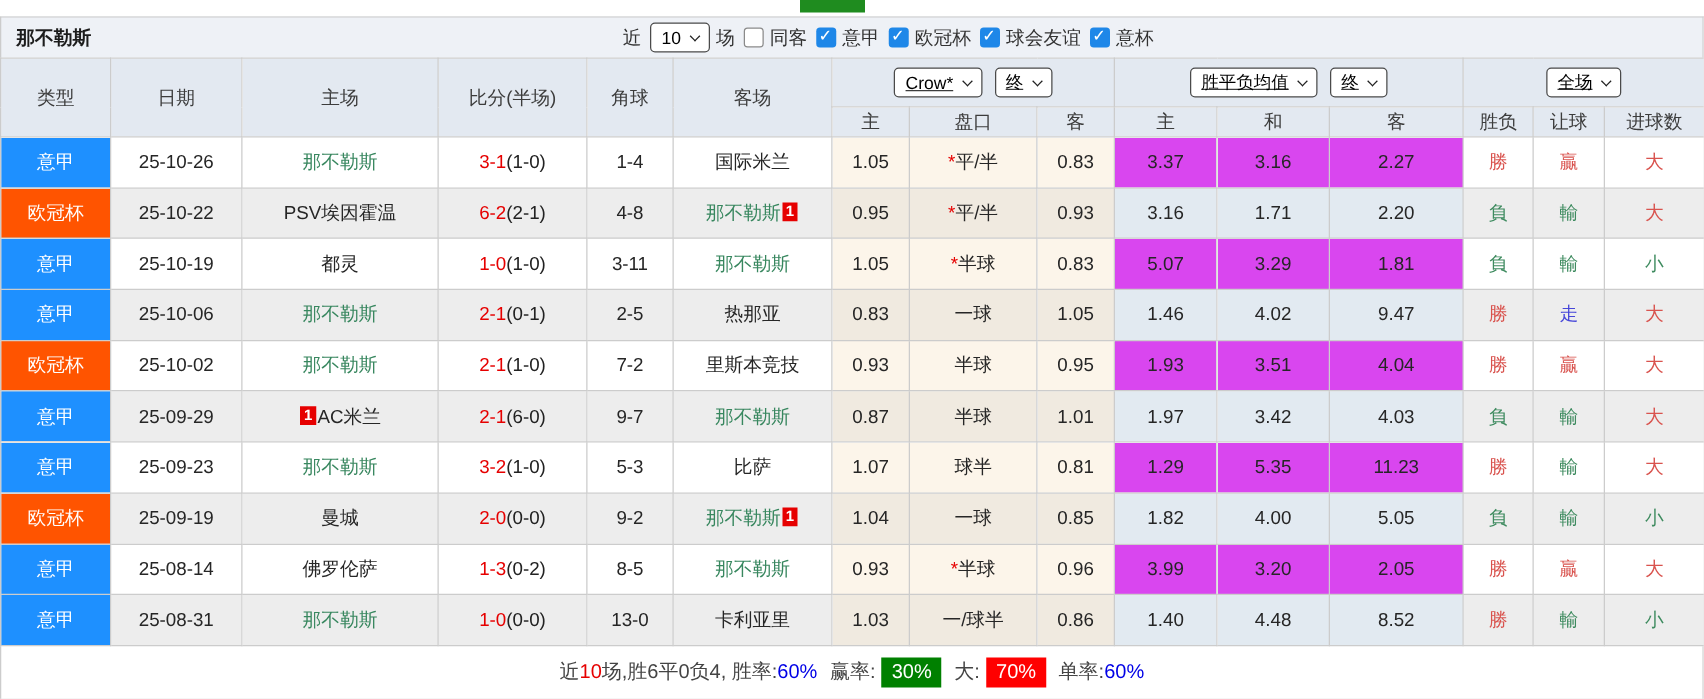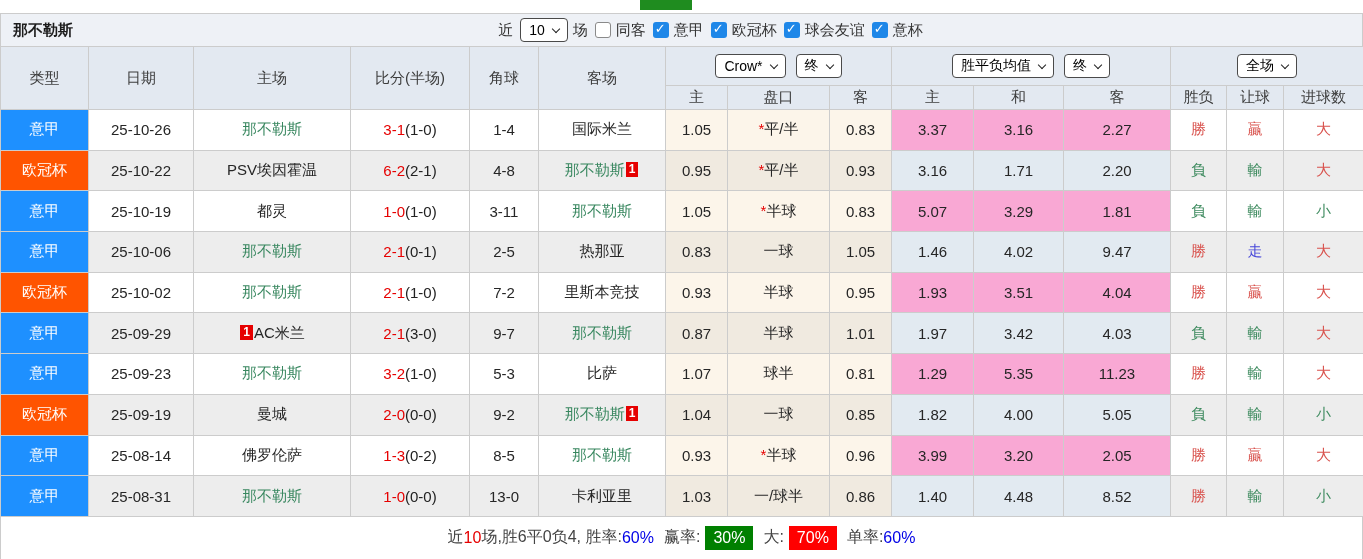--- a/index.html
+++ b/index.html
@@ -33,24 +33,24 @@
     height:24px; padding:0 8px; font-size:14px; color:#000; cursor:pointer; white-space:nowrap;
   }
   .chev { width:6px; height:6px; border-right:1.6px solid #222; border-bottom:1.6px solid #222; transform:rotate(45deg); margin-top:-3px; }
 
   
   table { border-collapse:collapse; table-layout:fixed; width:1363px; }
   th,td { border:1px solid #ccc; text-align:center; padding:0; overflow:hidden; white-space:nowrap; }
   thead th { background:#e3e9f1; color:#3c3c3c; font-weight:normal; font-size:15px; }
   tr.hdr1 th { height:39px; }
   tr.hdr2 th { height:24px; }
-  .selcell { display:flex; align-items:center; justify-content:center; gap:10px; }
+  .selcell { display:flex; align-items:center; justify-content:center; gap:10px;text-decoration:underline; }
   tbody td { height:40.7px; background:#fff; font-size:15px; color:#262626; }
   tbody td.bg-odds { background:#fcf5ea;margin-top:27px; }
-  tbody td.bg-avg  { background:#f9a8d4; }
+  tbody td.bg-avg  { background:#d946ef; }
   tbody tr:nth-child(even) td { background:#ededed; }
   tbody tr:nth-child(even) td.bg-odds { background:#f0eae0; }
   tbody tr:nth-child(even) td.bg-avg  { background:#e2eaf1; }
   tbody tr td.type-blue   { background:#1e90ff; color:#fff; }
   tbody tr td.type-orange { background:#ff5400; color:#fff; }
 
   .team-green { color:#38875f; }
   .score { color:#e60000; }
   .half  { color:#222; }
   .star  { color:#e60000; }
@@ -263,21 +263,21 @@
     <td class="bg-avg">4.04</td>
     <td class="c-red">勝</td>
     <td class="c-red">贏</td>
     <td class="c-red">大</td>
   </tr>
 
   <tr>
     <td class="type-blue">意甲</td>
     <td>25-09-29</td>
     <td><span class="card">1</span><span class="tname">AC米兰</span></td>
-    <td><span class="score">2-1</span><span class="half">(3-0)</span></td>
+    <td><span class="score">2-1</span><span class="half">(6-0)</span></td>
     <td>9-7</td>
     <td><span class="tname team-green">那不勒斯</span></td>
     <td class="bg-odds">0.87</td>
     <td class="bg-odds"><span>半球</span></td>
     <td class="bg-odds">1.01</td>
     <td class="bg-avg">1.97</td>
     <td class="bg-avg">3.42</td>
     <td class="bg-avg">4.03</td>
     <td class="c-green">負</td>
     <td class="c-green">輸</td>

